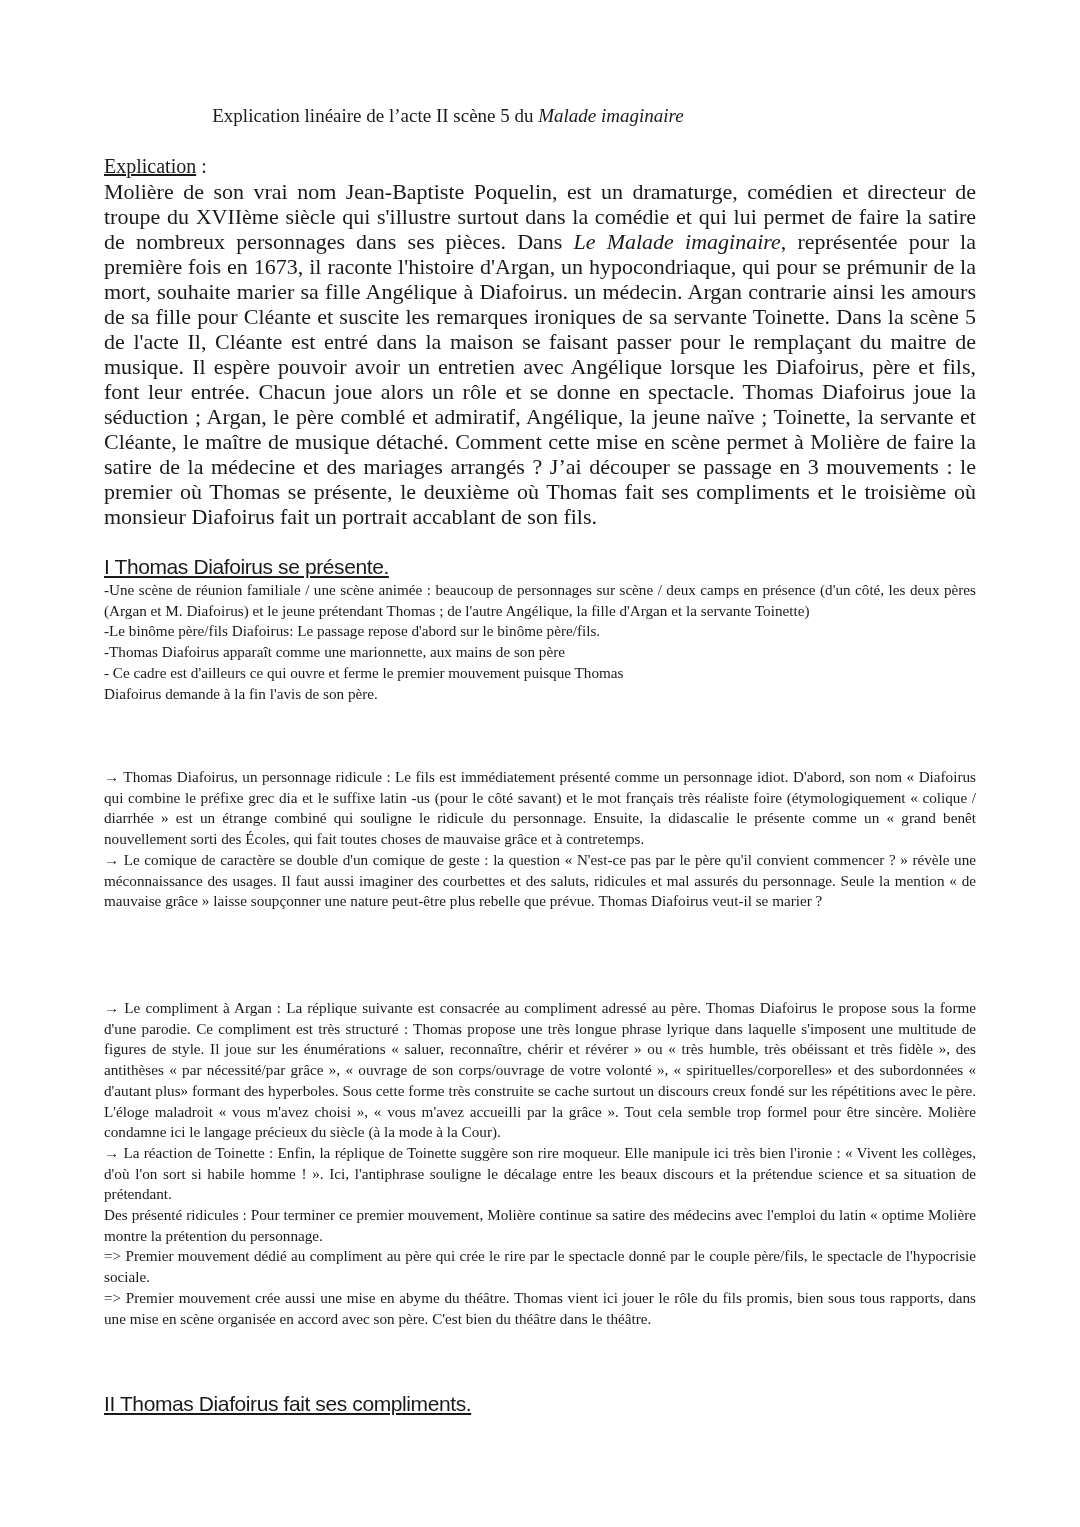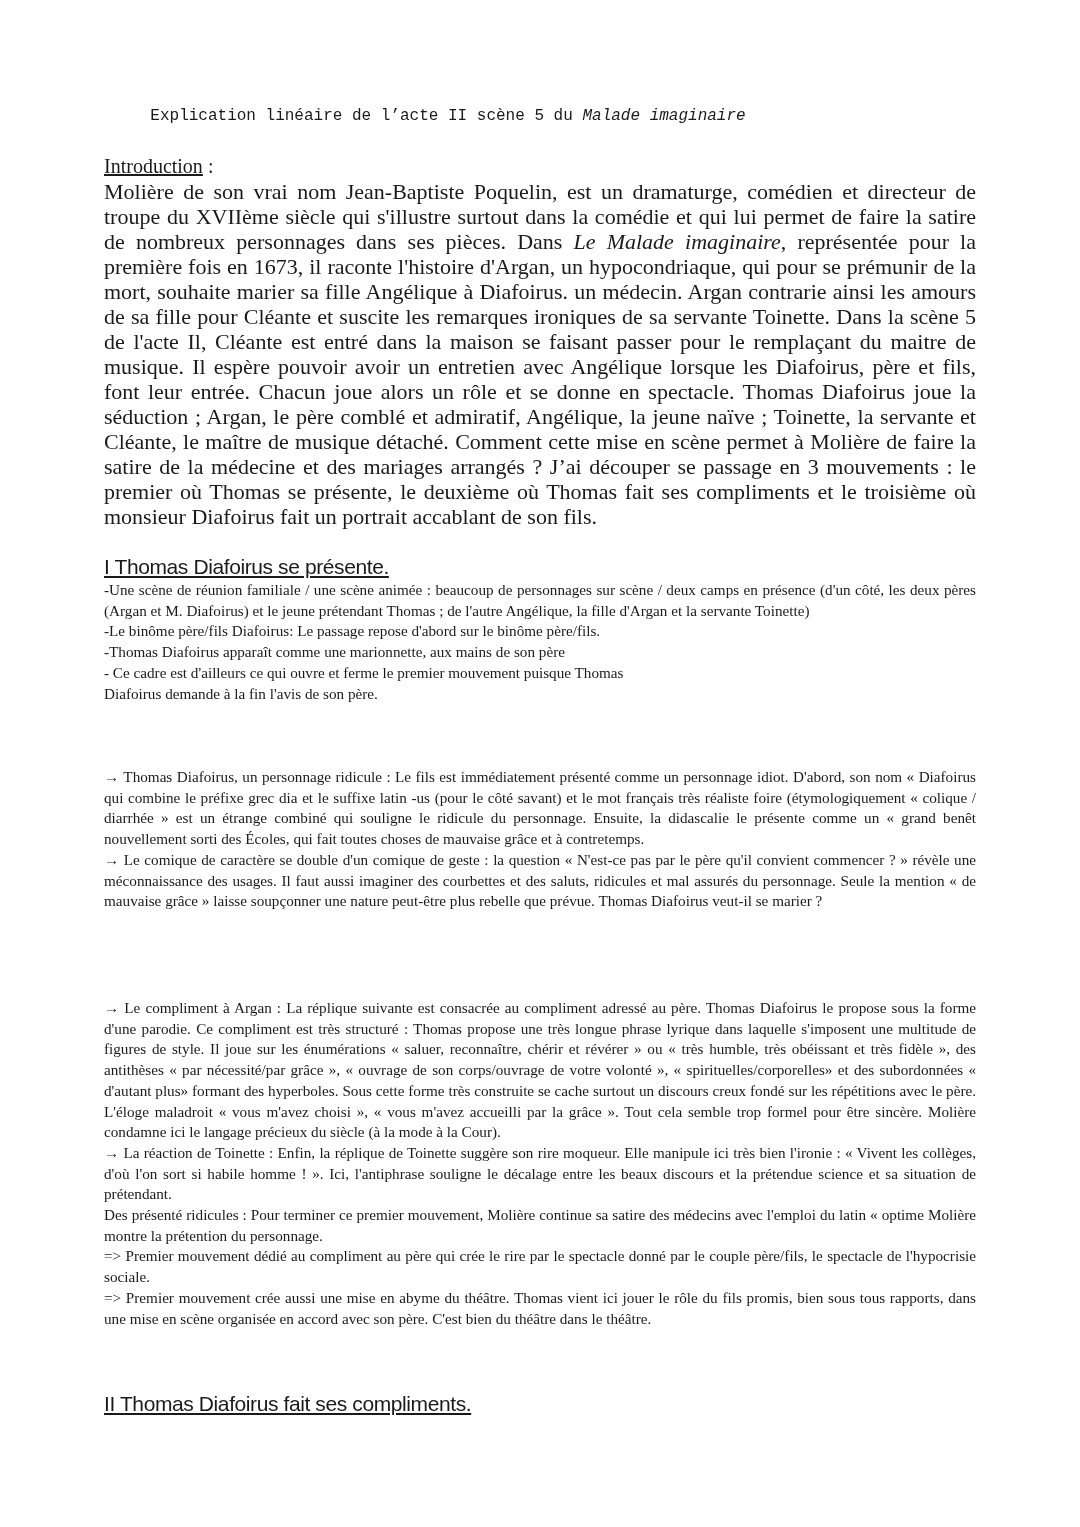--- a/index.html
+++ b/index.html
@@ -1,19 +1,19 @@
 <!DOCTYPE html>
 <html><head>
 <meta charset="utf-8">
 <style>
   html, body { margin: 0; padding: 0; background: #ffffff; }
   body { width: 1080px; height: 1527px; position: relative; overflow: hidden; color: #1a1a1a; }
   .page { position: absolute; left: 0; top: 0; width: 1080px; height: 1527px; background: #fff; }
   .title { position: absolute; left: 0; top: 104px; width: 896px; text-align: center;
-    font-family: Liberation Mono, monospace; font-size: 16px; line-height: 24px; }
+    font-family: Liberation Serif, serif; font-size: 19px; line-height: 24px; }
   .title i { font-style: italic; }
   .intro-head { position: absolute; left: 104px; top: 154px; font-family: "Liberation Serif", serif;
     font-size: 20px; line-height: 25px; }
   .intro-head u { text-decoration: underline; }
   .big { position: absolute; left: 104px; width: 872px; font-family: "Liberation Serif", serif;
     font-size: 22px; line-height: 25px; text-align: justify; }
   .big i { font-style: italic; }
   .sec { position: absolute; left: 104px; font-family: Liberation Sans, sans-serif; font-size: 21px;
     line-height: 24px; text-decoration: underline; letter-spacing: -0.4px; }
   .small { position: absolute; left: 104px; width: 872px; font-family: "Liberation Serif", serif;
@@ -21,21 +21,21 @@
   .small p, .big p { margin: 0; }
   .nojust { text-align: left; }
 </style>
 </head>
 <body>
 
 <div class="page">
 
   <div class="title"><span>Explication linéaire de l’acte II scène 5 du </span><i>Malade imaginaire</i></div>
 
-  <div class="intro-head"><u>Introduction</u><span> :</span></div>
+  <div class="intro-head"><u>Explication</u><span> :</span></div>
 
   <div class="big" style="top:179px;">
     <p><span>Molière de son vrai nom Jean-Baptiste Poquelin, est un dramaturge, comédien et directeur de troupe du XVIIème siècle qui s'illustre surtout dans la comédie et qui lui permet de faire la satire de nombreux personnages dans ses pièces. Dans </span><i>Le Malade imaginaire</i><span>, représentée pour la première fois en 1673, il raconte l'histoire d'Argan, un hypocondriaque, qui pour se prémunir de la mort, souhaite marier sa fille Angélique à Diafoirus. un médecin. Argan contrarie ainsi les amours de sa fille pour Cléante et suscite les remarques ironiques de sa servante Toinette. Dans la scène 5 de l'acte Il, Cléante est entré dans la maison se faisant passer pour le remplaçant du maitre de musique. Il espère pouvoir avoir un entretien avec Angélique lorsque les Diafoirus, père et fils, font leur entrée. Chacun joue alors un rôle et se donne en spectacle. Thomas Diafoirus joue la séduction ; Argan, le père comblé et admiratif, Angélique, la jeune naïve ; Toinette, la servante et Cléante, le maître de musique détaché. Comment cette mise en scène permet à Molière de faire la satire de la médecine et des mariages arrangés ? J’ai découper se passage en 3 mouvements : le premier où Thomas se présente, le deuxième où Thomas fait ses compliments et le troisième où monsieur Diafoirus fait un portrait accablant de son fils.</span></p>
   </div>
 
   <div class="sec" style="top:555px;">I Thomas Diafoirus se présente.</div>
 
   <div class="small" style="top:580px;">
     <p>-Une scène de réunion familiale / une scène animée : beaucoup de personnages sur scène / deux camps en présence (d'un côté, les deux pères (Argan et M. Diafoirus) et le jeune prétendant Thomas ; de l'autre Angélique, la fille d'Argan et la servante Toinette)</p>
     <p class="nojust">-Le binôme père/fils Diafoirus: Le passage repose d'abord sur le binôme père/fils.</p>

